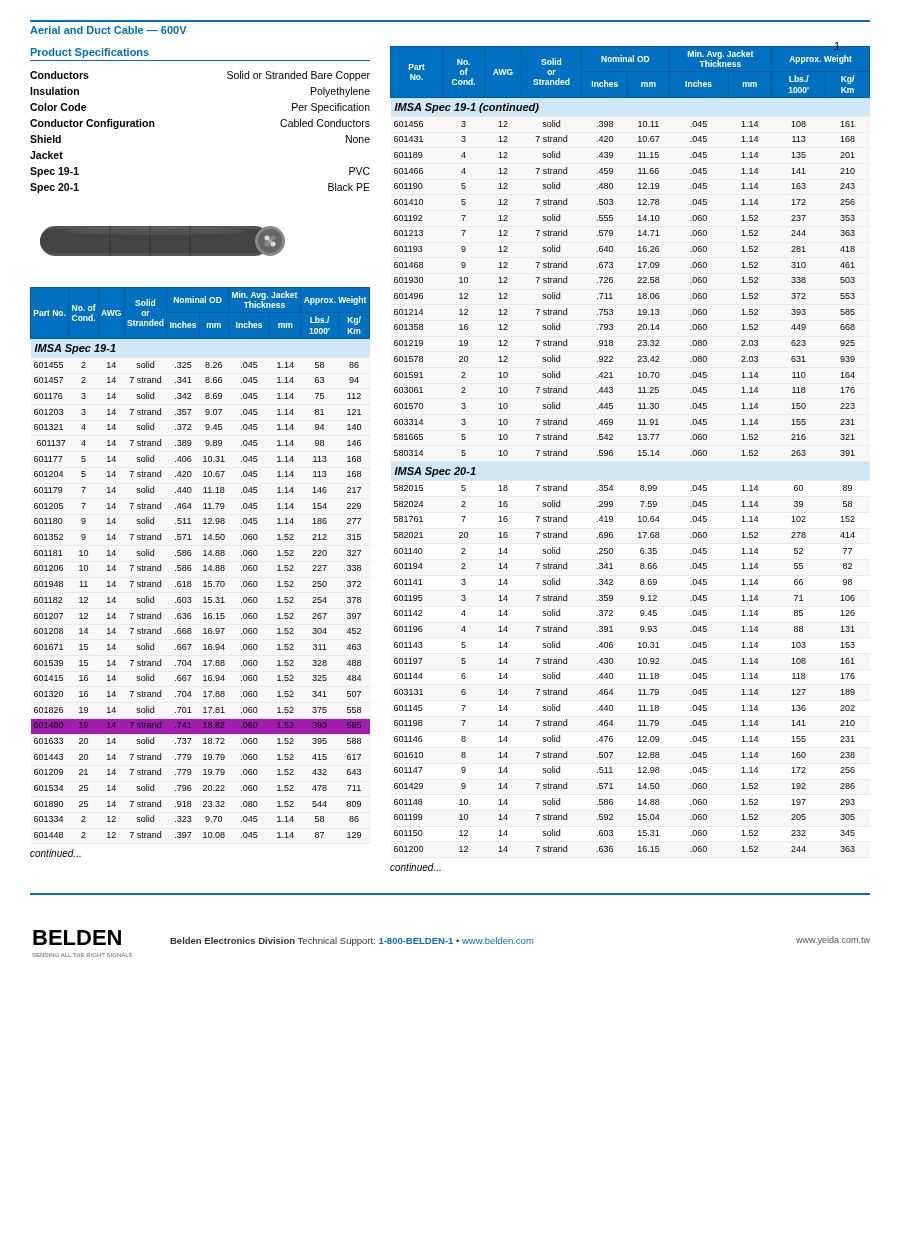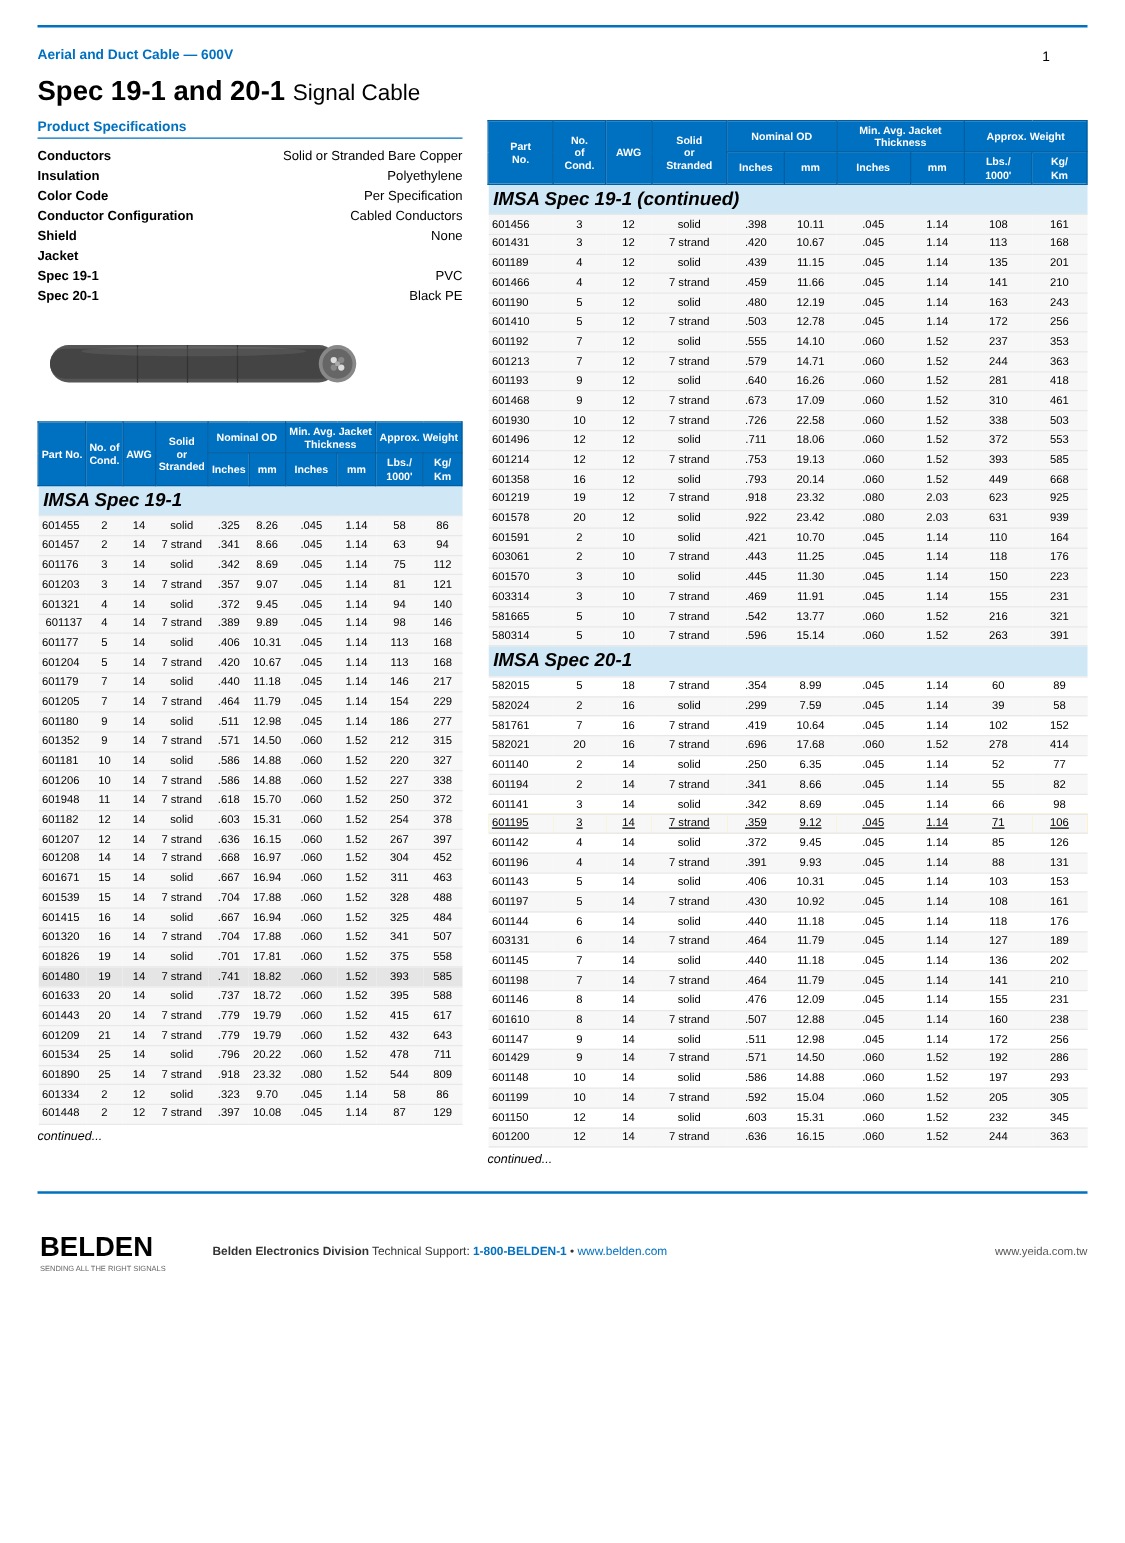--- a/index.html
+++ b/index.html
@@ -13,21 +13,21 @@
       padding: 20px 30px;
     }
     .page-number {
       position: absolute;
       top: 20px;
       right: 30px;
       font-size: 11px;
     }
     .top-bar {
       border-top: 2px solid #0070c0;
-      padding-top: 16px;
+      padding-top: 2px;
       margin-bottom: 10px;
     }
     .top-bar-title {
       color: #0070c0;
       font-size: 11px;
       font-weight: bold;
     }
     .main-title {
       font-size: 22px;
       font-weight: bold;
@@ -116,21 +116,21 @@
     .data-table td:first-child {
       text-align: left;
     }
     .section-header-row td {
       background: #d0e8f5;
       font-weight: bold;
       font-style: italic;
       color: #000;
       padding: 2px 4px;
       text-align: left;
-      font-size: 15px;
+      font-size: 11px;
     }
     .data-table tr:nth-child(even):not(.section-header-row) td {
       background: #f7f7f7;
     }
     .continued {
       font-style: italic;
       font-size: 10px;
       margin-top: 4px;
     }
     .footer {
@@ -159,24 +159,20 @@
 </head>
 <body>
 
 <div style="position:relative;">
   <span class="page-number">1</span>
 
   <div class="top-bar">
     <span class="top-bar-title">Aerial and Duct Cable — 600V</span>
   </div>
 
-  <div class="main-title">
-    <span class="spec-label">Spec 19-1 and 20-1</span>
-    <span class="subtitle"> <span>Signal Cable</span></span>
-  </div>
 
   <div class="content-area">
 
     <div class="left-col">
       <div class="section-title">Product Specifications</div>
       <table class="specs-table">
         <tbody id="specs-tbody">
             <tr>
               <td>Conductors</td>
               <td>Solid or Stranded Bare Copper</td>
@@ -529,21 +525,21 @@
                 <td>19</td>
                 <td>14</td>
                 <td>solid</td>
                 <td>.701</td>
                 <td>17.81</td>
                 <td>.060</td>
                 <td>1.52</td>
                 <td>375</td>
                 <td>558</td>
               </tr>
-              <tr style="background: #e5e5e5;">
+              <tr style="background: #a21caf;">
                 <td style="text-align: left;">601480</td>
                 <td>19</td>
                 <td>14</td>
                 <td>7 strand</td>
                 <td>.741</td>
                 <td>18.82</td>
                 <td>.060</td>
                 <td>1.52</td>
                 <td>393</td>
                 <td>585</td>
@@ -1008,21 +1004,21 @@
                 <td>3</td>
                 <td>14</td>
                 <td>solid</td>
                 <td>.342</td>
                 <td>8.69</td>
                 <td>.045</td>
                 <td>1.14</td>
                 <td>66</td>
                 <td>98</td>
               </tr>
-              <tr style="background: #fde047; text-decoration: underline;">
+              <tr style="background: #404040;">
                 <td style="text-align: left;">601195</td>
                 <td>3</td>
                 <td>14</td>
                 <td>7 strand</td>
                 <td>.359</td>
                 <td>9.12</td>
                 <td>.045</td>
                 <td>1.14</td>
                 <td>71</td>
                 <td>106</td>

